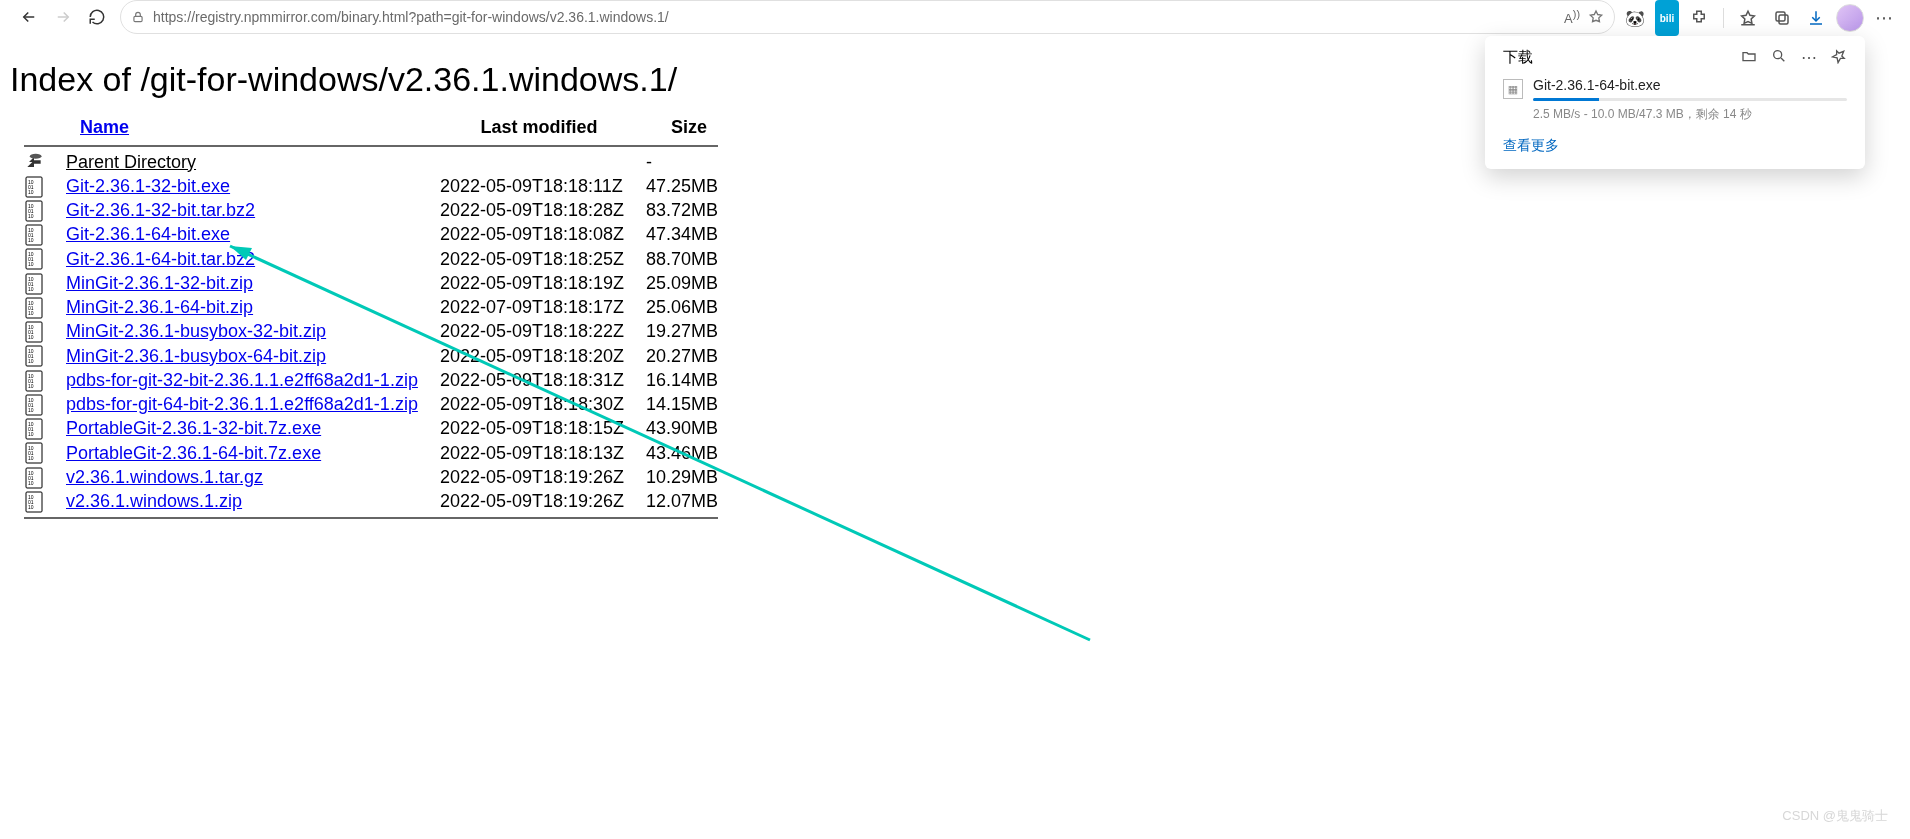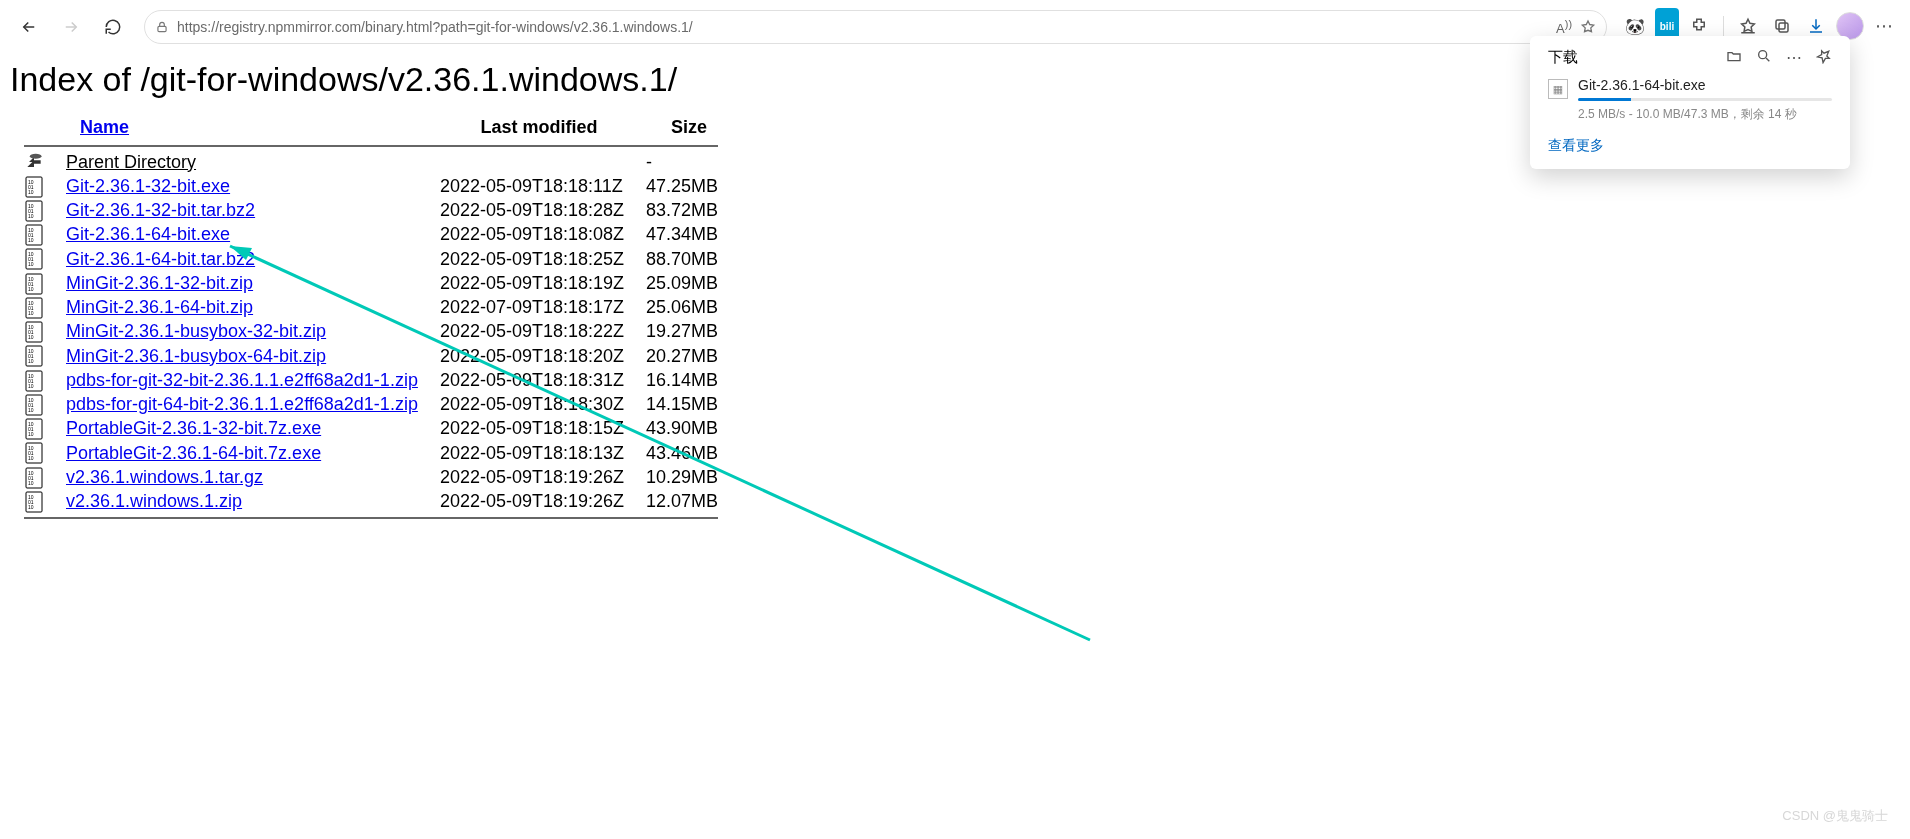--- a/index.html
+++ b/index.html
@@ -1,17 +1,17 @@
 <!DOCTYPE html>
 <html><head>
 <meta charset="utf-8">
 <style>
   * { box-sizing: border-box; }
   body { margin:0; font-family: "Segoe UI", Arial, sans-serif; background:#fff; color:#000; width:1910px; height:839px; position:relative; overflow:hidden; }
-  .toolbar { display:flex; align-items:flex-end; height:44px; padding:0 12px; gap:8px; }
+  .toolbar { display:flex; align-items:flex-start; height:44px; padding:0 12px; gap:0; }
   .tb-btn { width:34px; height:34px; display:flex; align-items:center; justify-content:center; color:#555; border-radius:4px; }
   .tb-btn.disabled { color:#bbb; }
   .addr-wrap { flex:1; display:flex; align-items:center; height:34px; border:1px solid #e0e0e0; border-radius:17px; padding:0 10px; gap:8px; margin:0 6px; }
   .addr-text { flex:1; font-size:14px; color:#6a6a6a; white-space:nowrap; overflow:hidden; }
   .right-icons { display:flex; align-items:center; gap:6px; }
   .sq-icon { width:28px; height:28px; display:flex; align-items:center; justify-content:center; border-radius:4px; }
   .bili { background:#00a1d6; color:#fff; font-size:10px; font-weight:bold; border-radius:4px; width:24px; height:36px; }
   .sep { width:1px; height:20px; background:#ddd; margin:0 4px; }
   .avatar { width:28px; height:28px; border-radius:50%; background:linear-gradient(135deg,#e0c4f5,#b896e8); border:1px solid #ddd; }
   .content { padding:10px 20px 20px 10px; }
@@ -19,21 +19,21 @@
   table.listing { border-collapse:collapse; margin-left:10px; }
   table.listing th { font-size:18px; font-weight:800; padding:4px 18px; }
   table.listing th a.sort { color:#0000EE; text-decoration:underline; }
   table.listing hr { border:none; border-top:2px solid #666; margin:2px 0; }
   table.listing td { font-size:18px; padding:1px 18px 1px 4px; white-space:nowrap; vertical-align:middle; }
   .file-icon { width:20px; height:22px; display:inline-block; vertical-align:middle; }
   a.flink { color:#0000EE; text-decoration:underline; }
   a.visited { color:#000000; }
   .col-date { color:#000; }
   .col-size { color:#000; text-align:left; }
-  .dl-panel { position:absolute; top:36px; right:60px; width:320px; background:#fff; border-radius:6px; box-shadow:0 8px 24px rgba(0,0,0,.18); padding:12px 18px 14px 18px; }
+  .dl-panel { position:absolute; top:36px; right:45px; width:380px; background:#fff; border-radius:6px; box-shadow:0 8px 24px rgba(0,0,0,.18); padding:12px 18px 14px 18px; }
   .dl-header { display:flex; align-items:center; justify-content:space-between; margin-bottom:10px; }
   .dl-title { font-size:15px; font-weight:400; }
   .dl-hicons { display:flex; gap:14px; color:#555; }
   .dl-item { display:flex; gap:10px; }
   .dl-thumb { width:20px; height:20px; border:1px solid #bbb; margin-top:2px; display:flex; align-items:center; justify-content:center; font-size:11px; color:#888; }
   .dl-info { flex:1; }
   .dl-name { font-size:14px; color:#222; }
   .dl-bar { height:3px; background:#e6e6e6; margin:5px 0; border-radius:2px; overflow:hidden; }
   .dl-bar-fill { height:100%; width:21%; background:#0078d4; }
   .dl-stats { font-size:12px; color:#888; }

